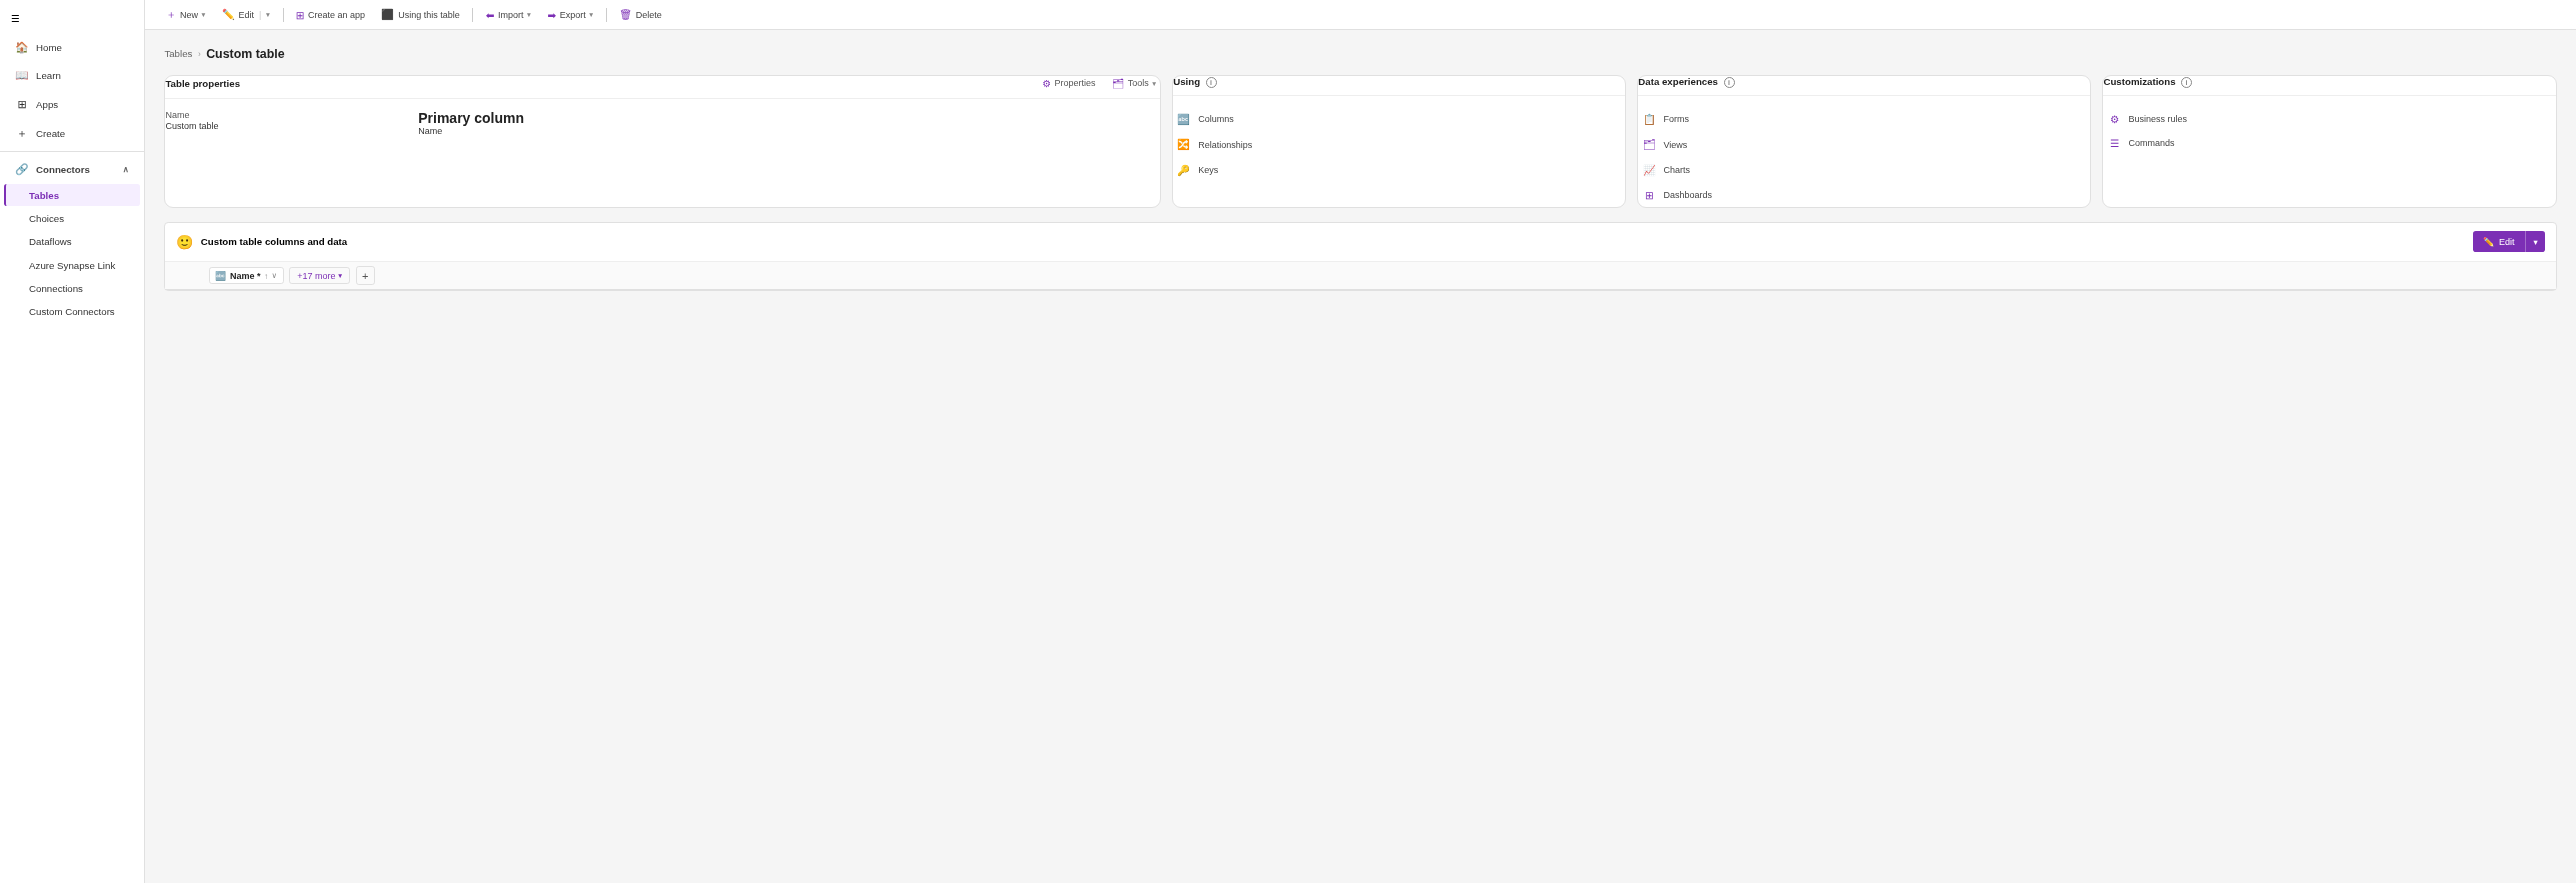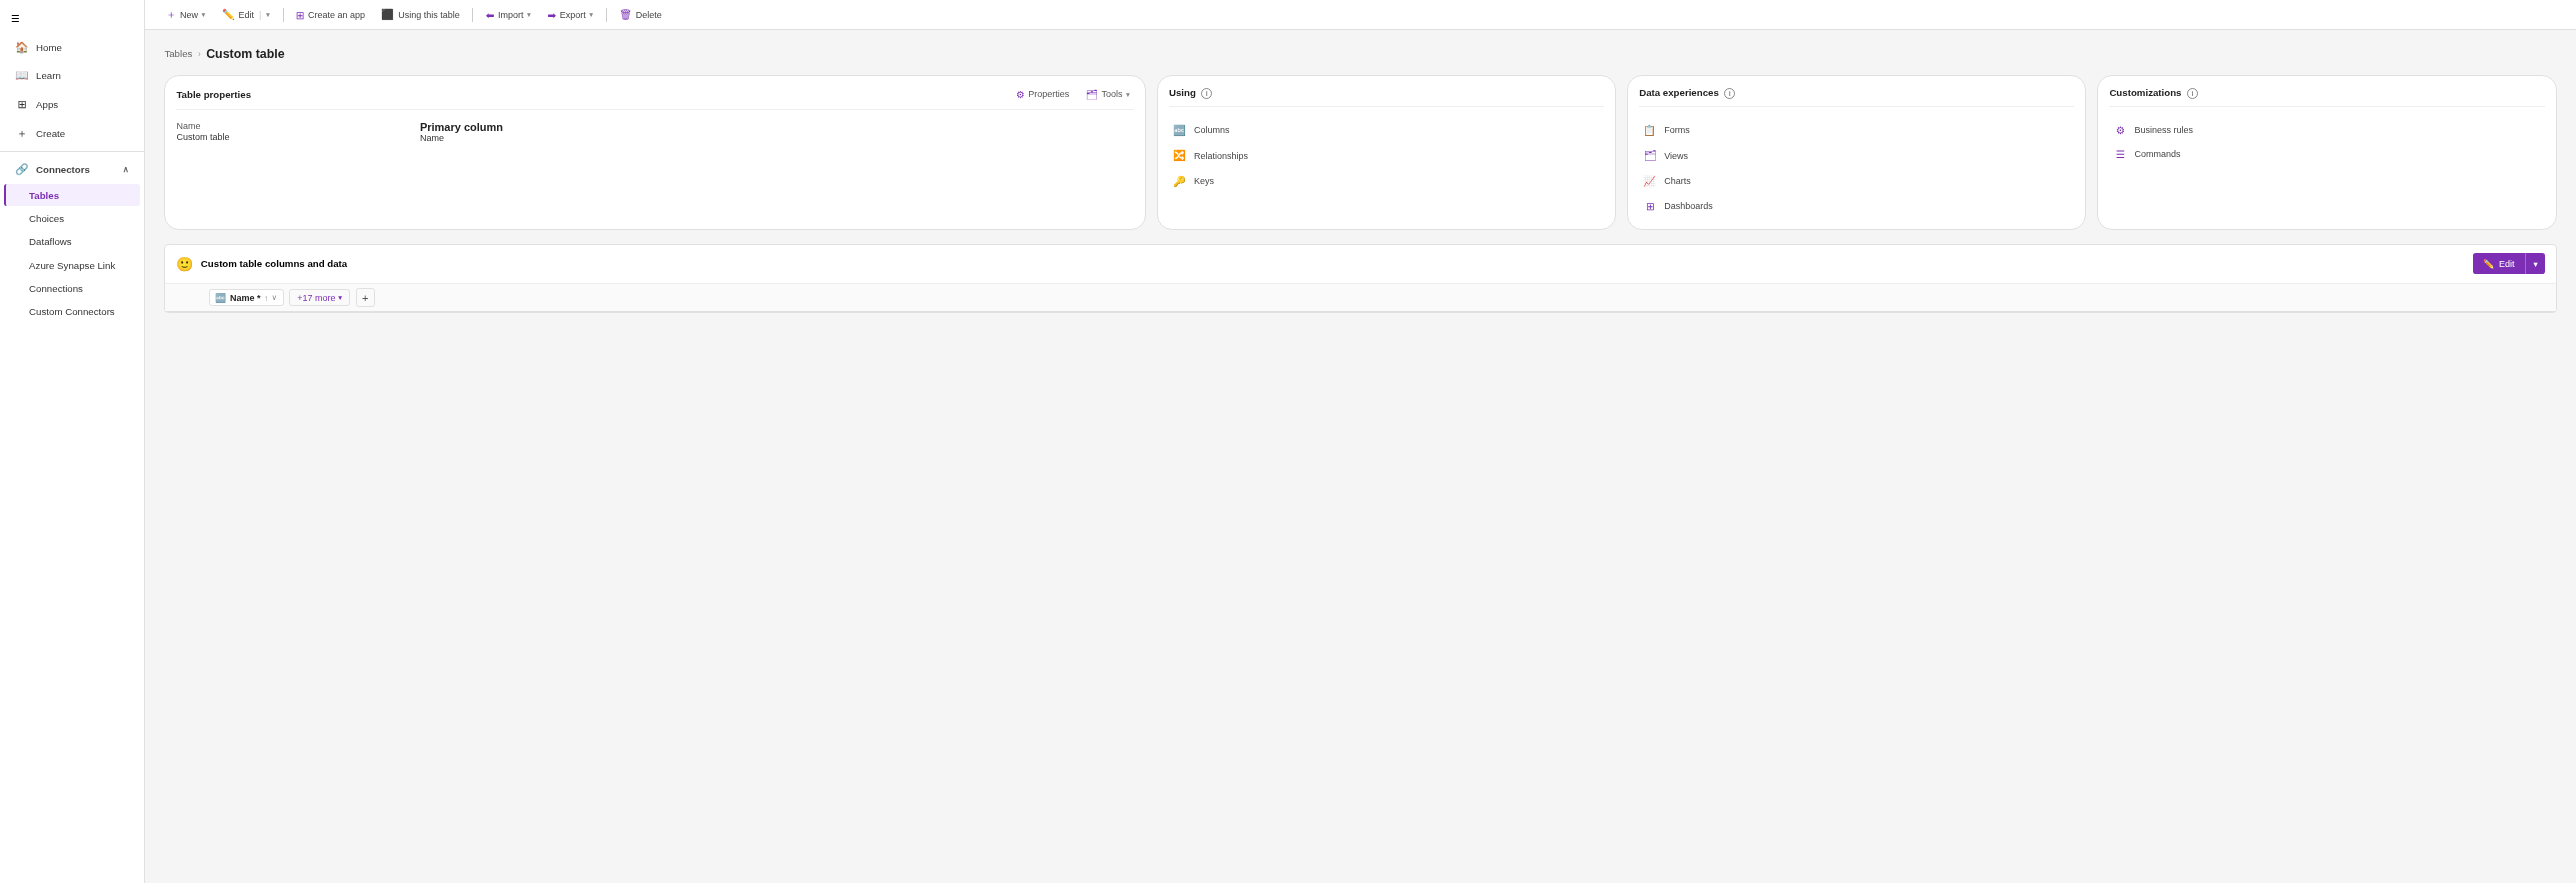--- a/index.html
+++ b/index.html
@@ -113,22 +113,21 @@
     .cards-row {
       display: flex;
       gap: 11px;
       margin-bottom: 14px;
     }
 
     
     .card {
       background: #fff;
       border: 0.7px solid #e0e0e0;
-      border-radius: 15px;
-      padding: 11px;
+      border-radius: 9px;
     }
     .card-table-props {
       flex: 2.2;
     }
     .card-schema {
       flex: 1;
     }
     .card-data-exp {
       flex: 1;
     }
@@ -174,21 +173,21 @@
       display: grid;
       grid-template-columns: 1fr 1fr 1fr 1fr;
       gap: 8.3px 16.6px;
     }
     .prop-label {
       font-size: 9px;
       color: #555;
       margin-bottom: 1.4px;
     }
     .prop-value-bold {
-      font-size: 11px;
+      font-size: 14px;
       font-weight: 600;
       color: #222;
     }
     .prop-value {
       font-size: 9px;
       color: #333;
     }
 
     
     .schema-item {

